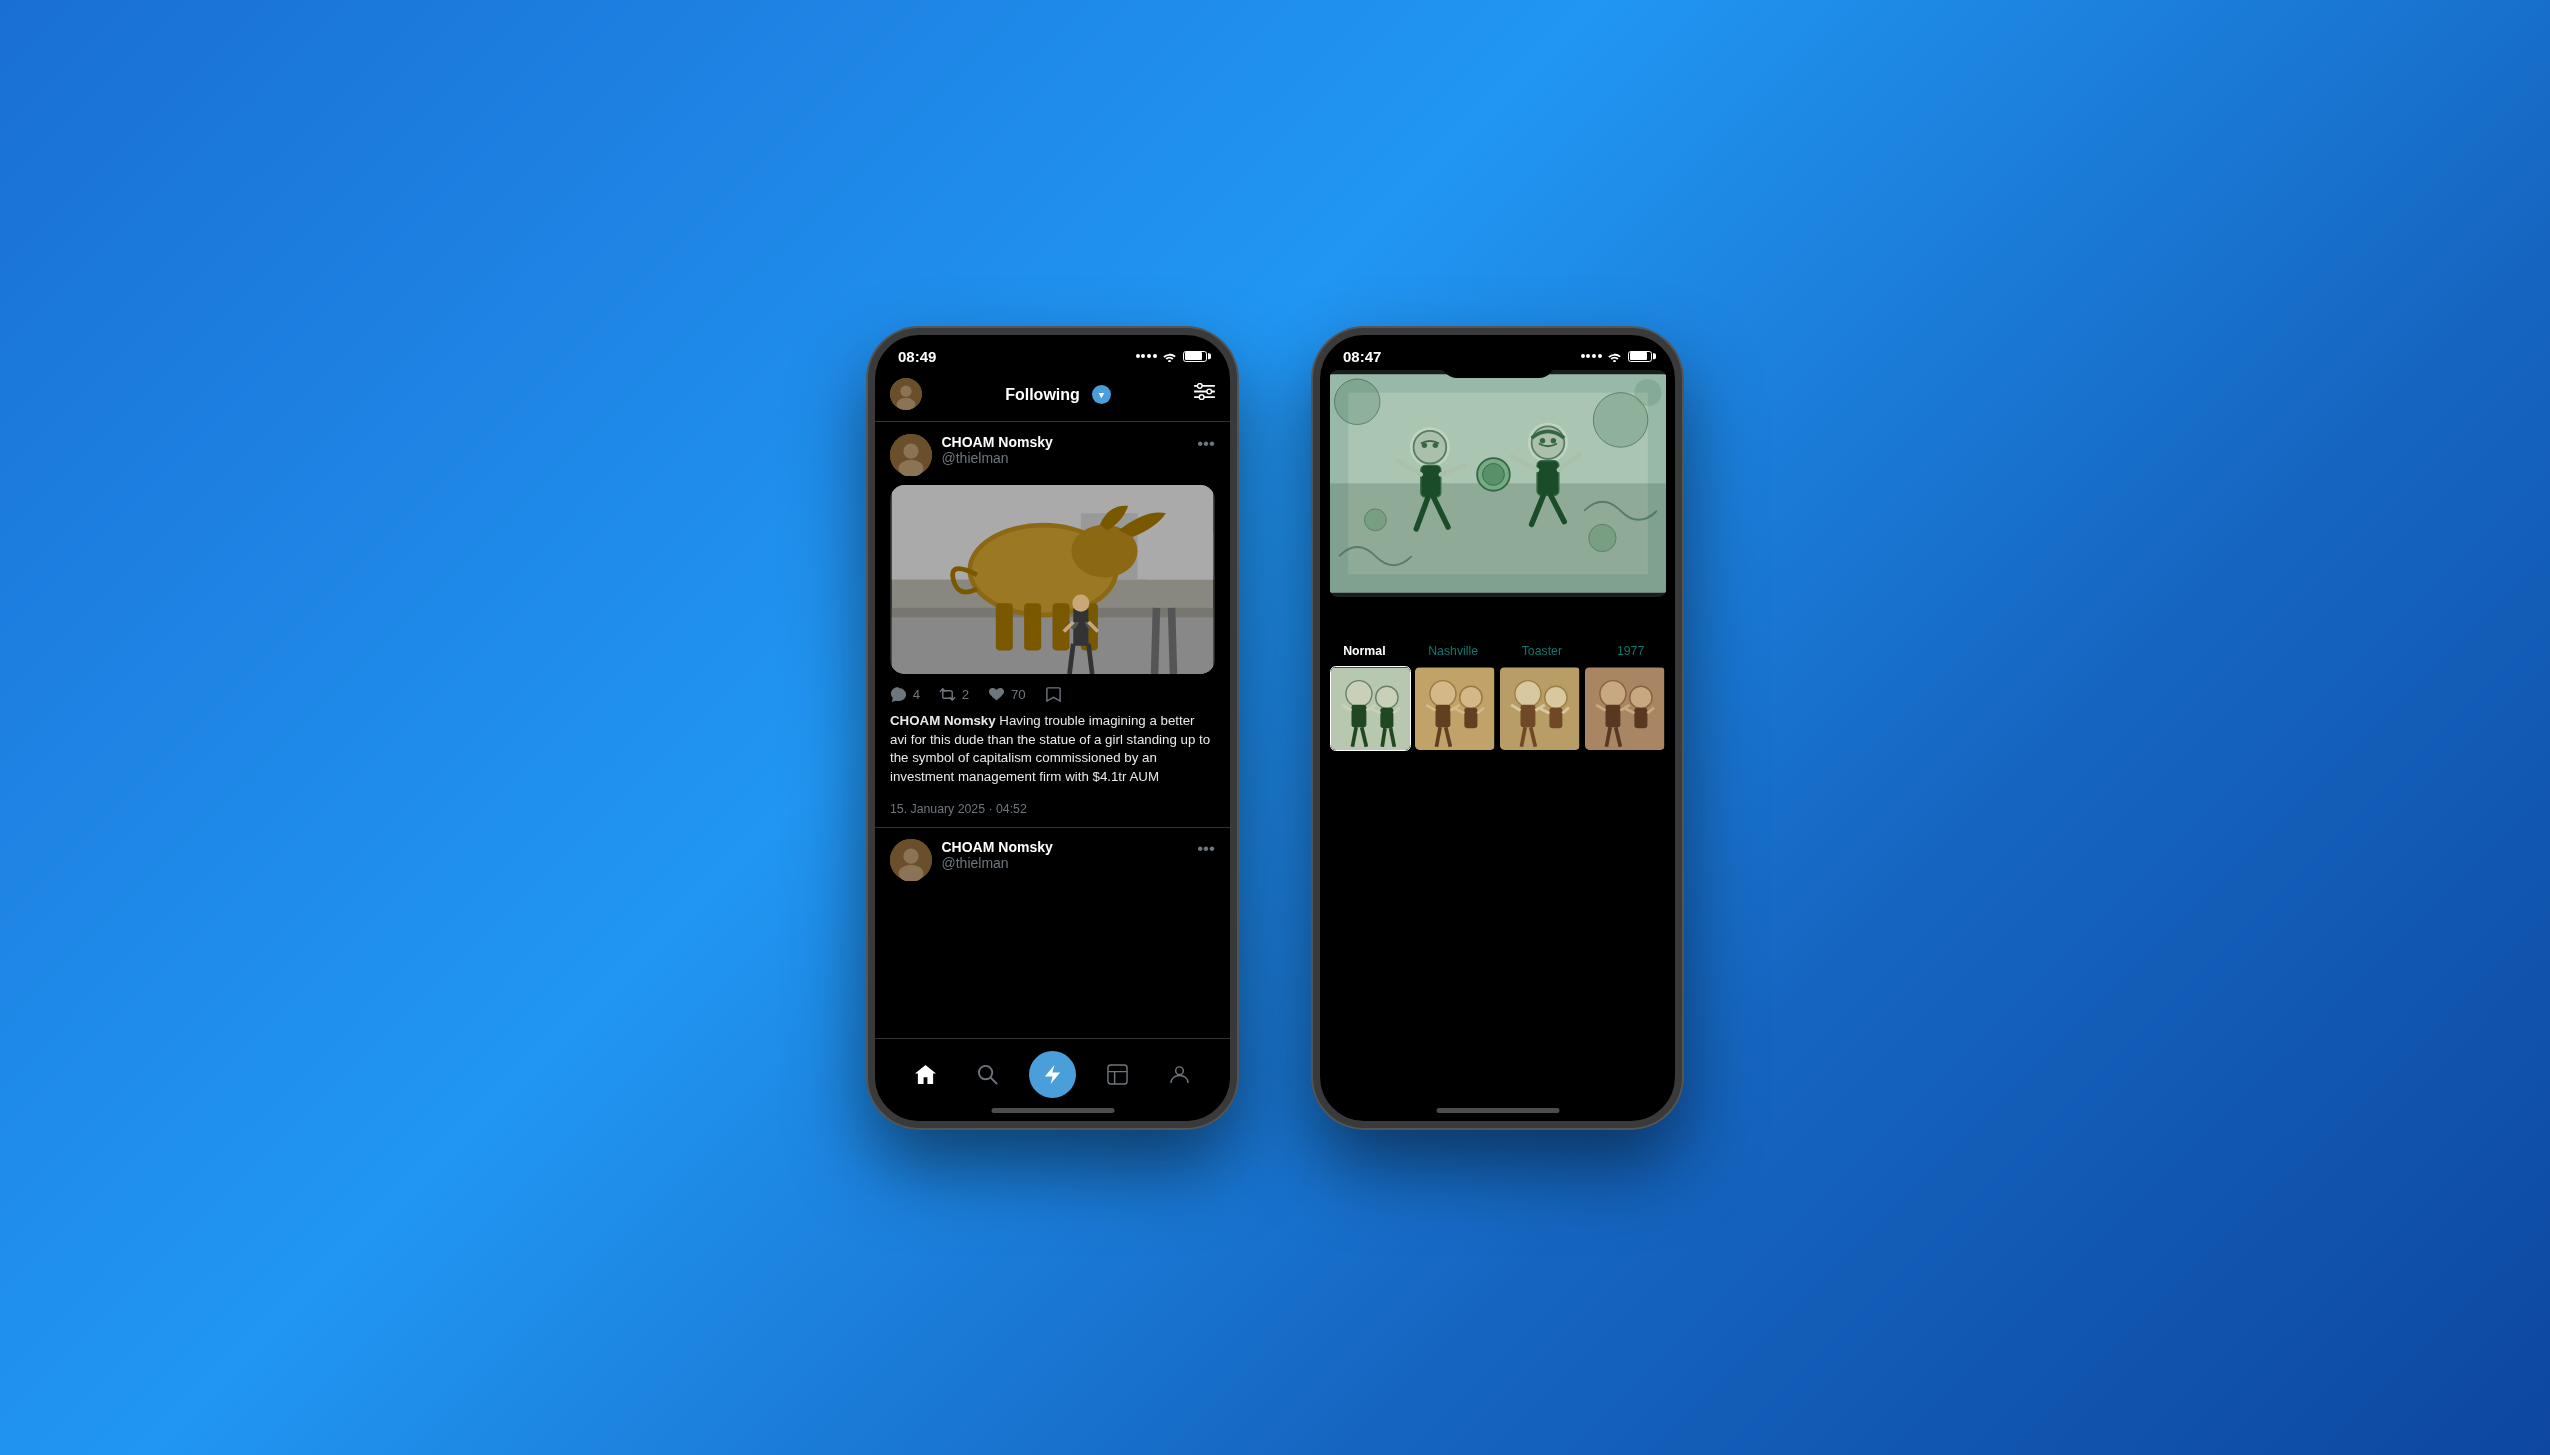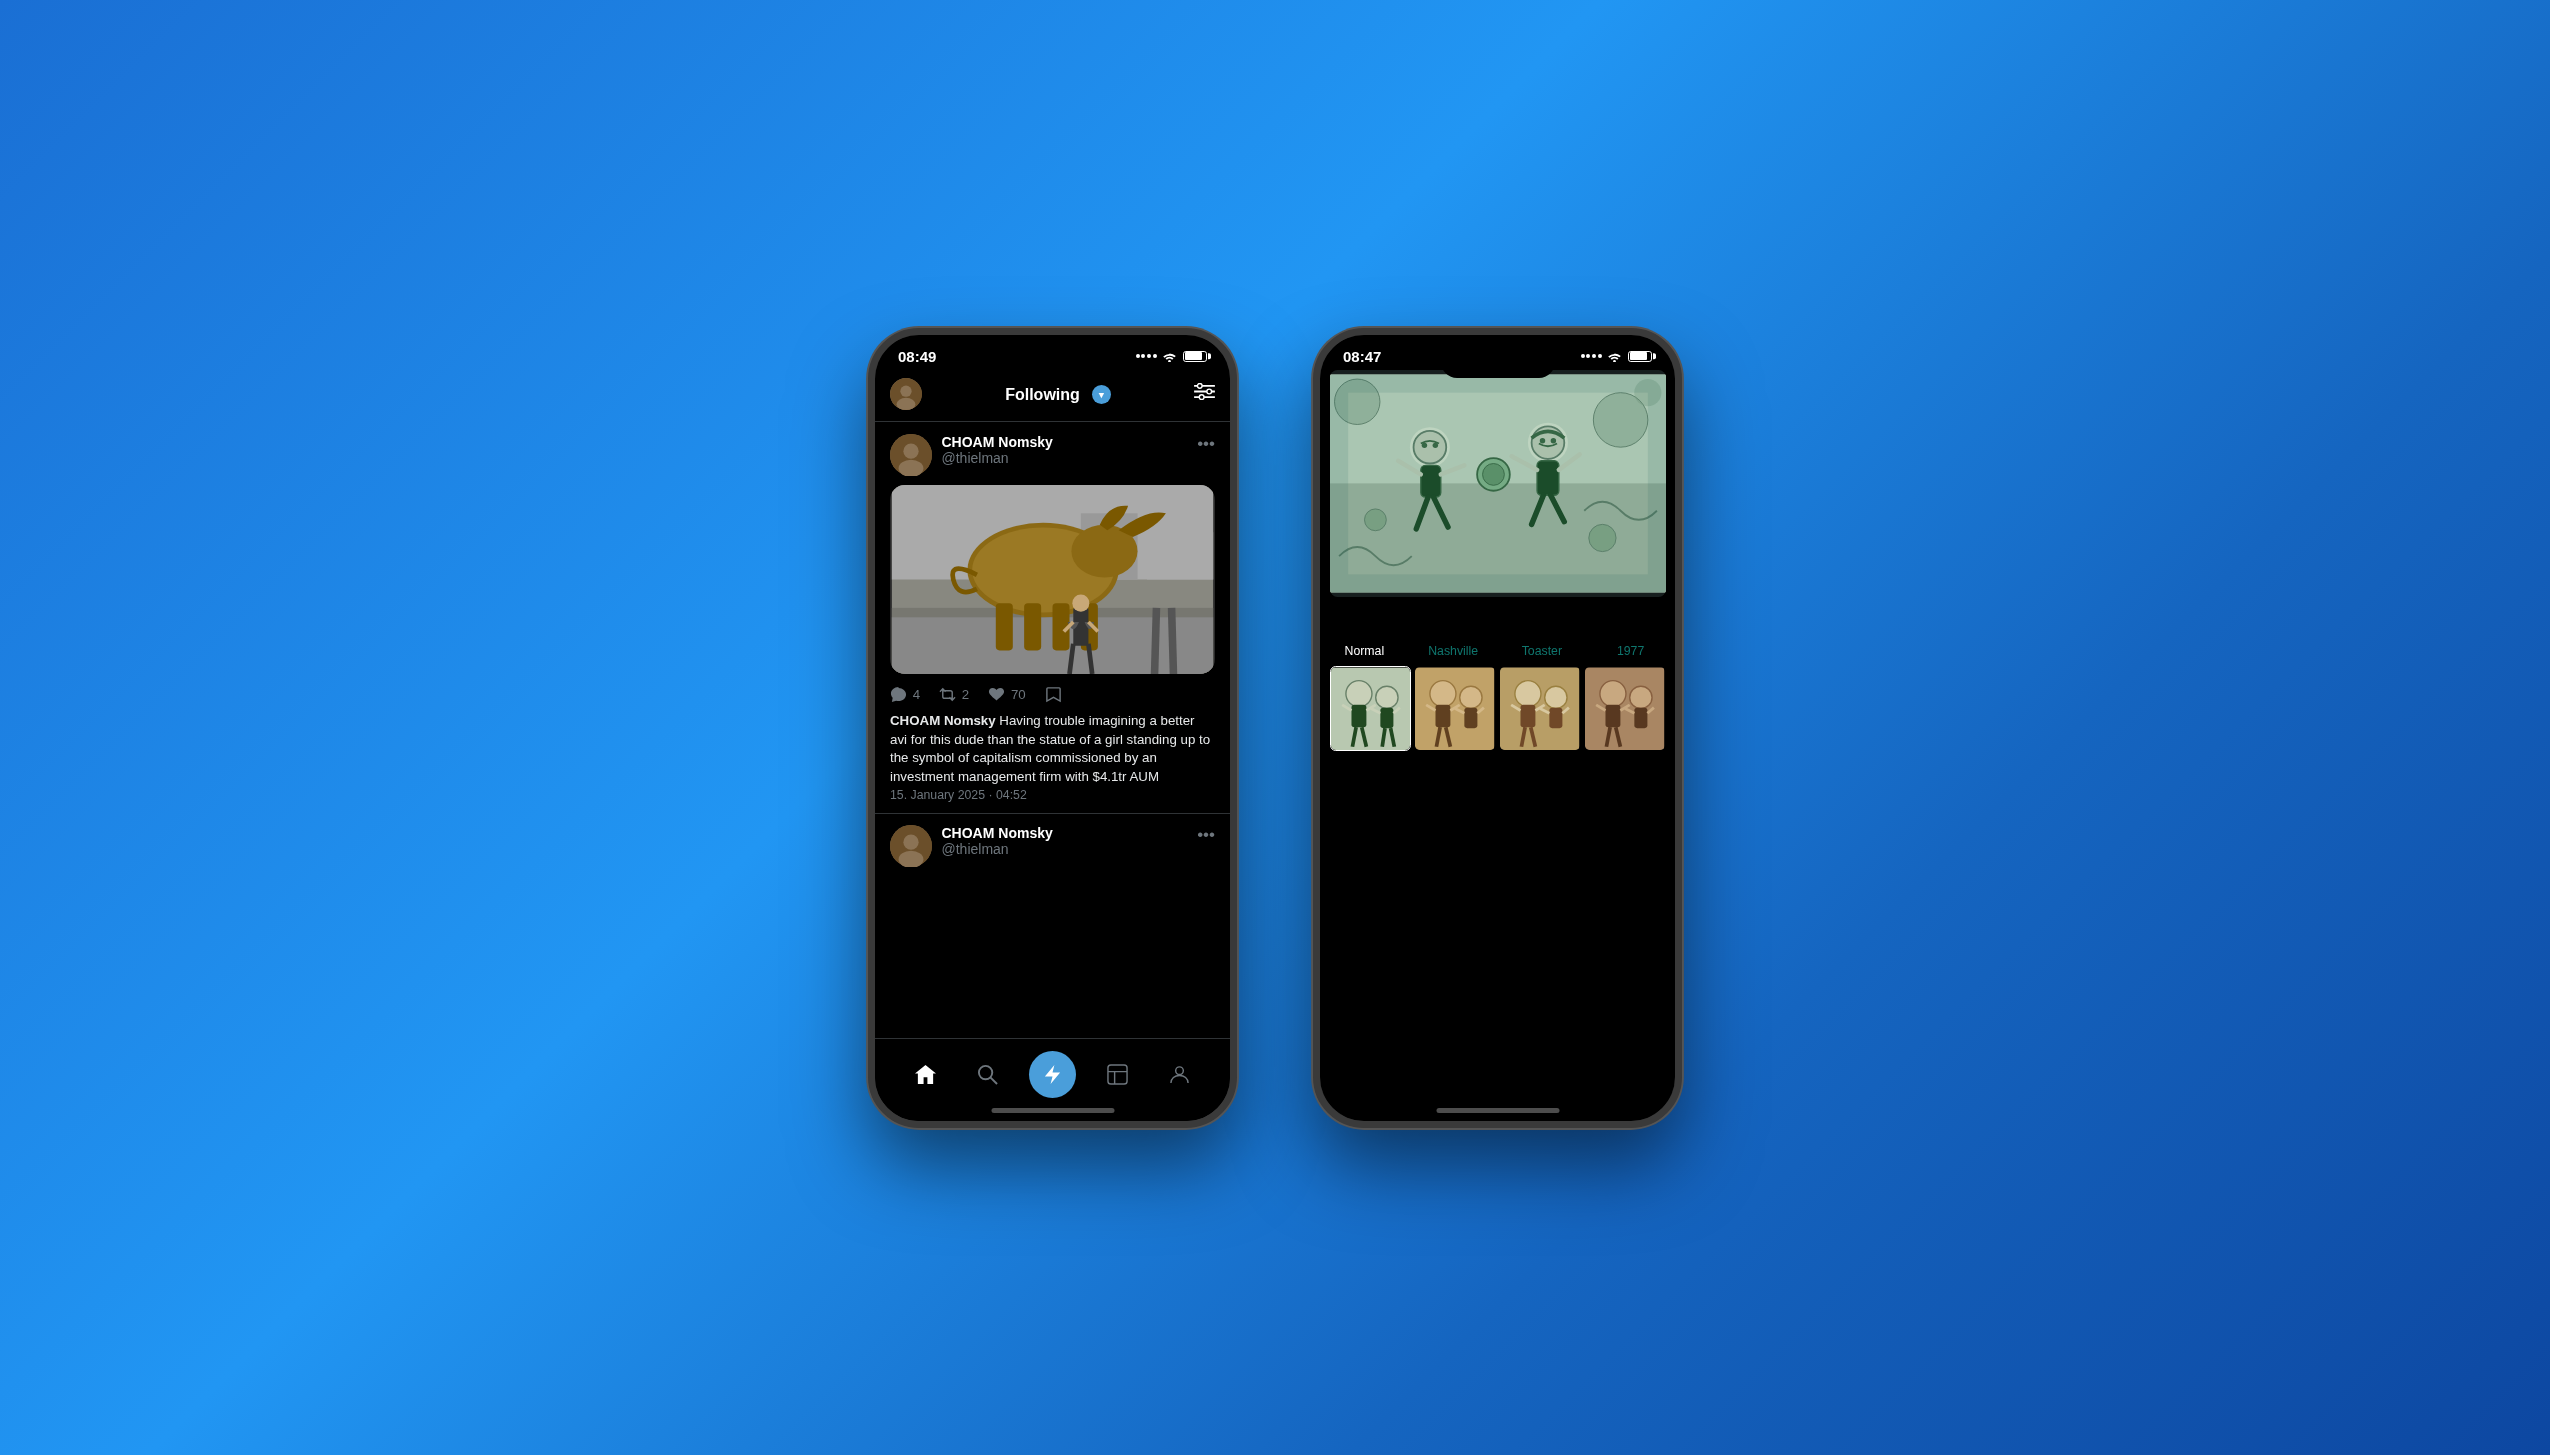--- a/index.html
+++ b/index.html
@@ -241,21 +241,21 @@
       align-items: center;
       gap: 5.7px;
       color: #6e767d;
       font-size: 13.3px;
     }
 
     .tweet-text {
       font-size: 13.3px;
       color: #e7e9ea;
       line-height: 1.4;
-      margin-bottom: 1px;
+      margin-bottom: 15px;
     }
 
     .tweet-text .username-bold {
       font-weight: 700;
     }
 
     .tweet-date {
       font-size: 12.3px;
       color: #6e767d;
     }
@@ -347,21 +347,21 @@
 
     .filter-label {
       font-size: 12.3px;
       color: #0f766e;
       text-align: center;
       flex: 1;
     }
 
     .filter-label.active {
       color: #fff;
-      font-weight: 400;
+      font-weight: 700;
     }
 
     .filter-thumbnails {
       display: flex;
       gap: 3.8px;
     }
 
     .filter-thumb {
       flex: 1;
       height: 85px;

